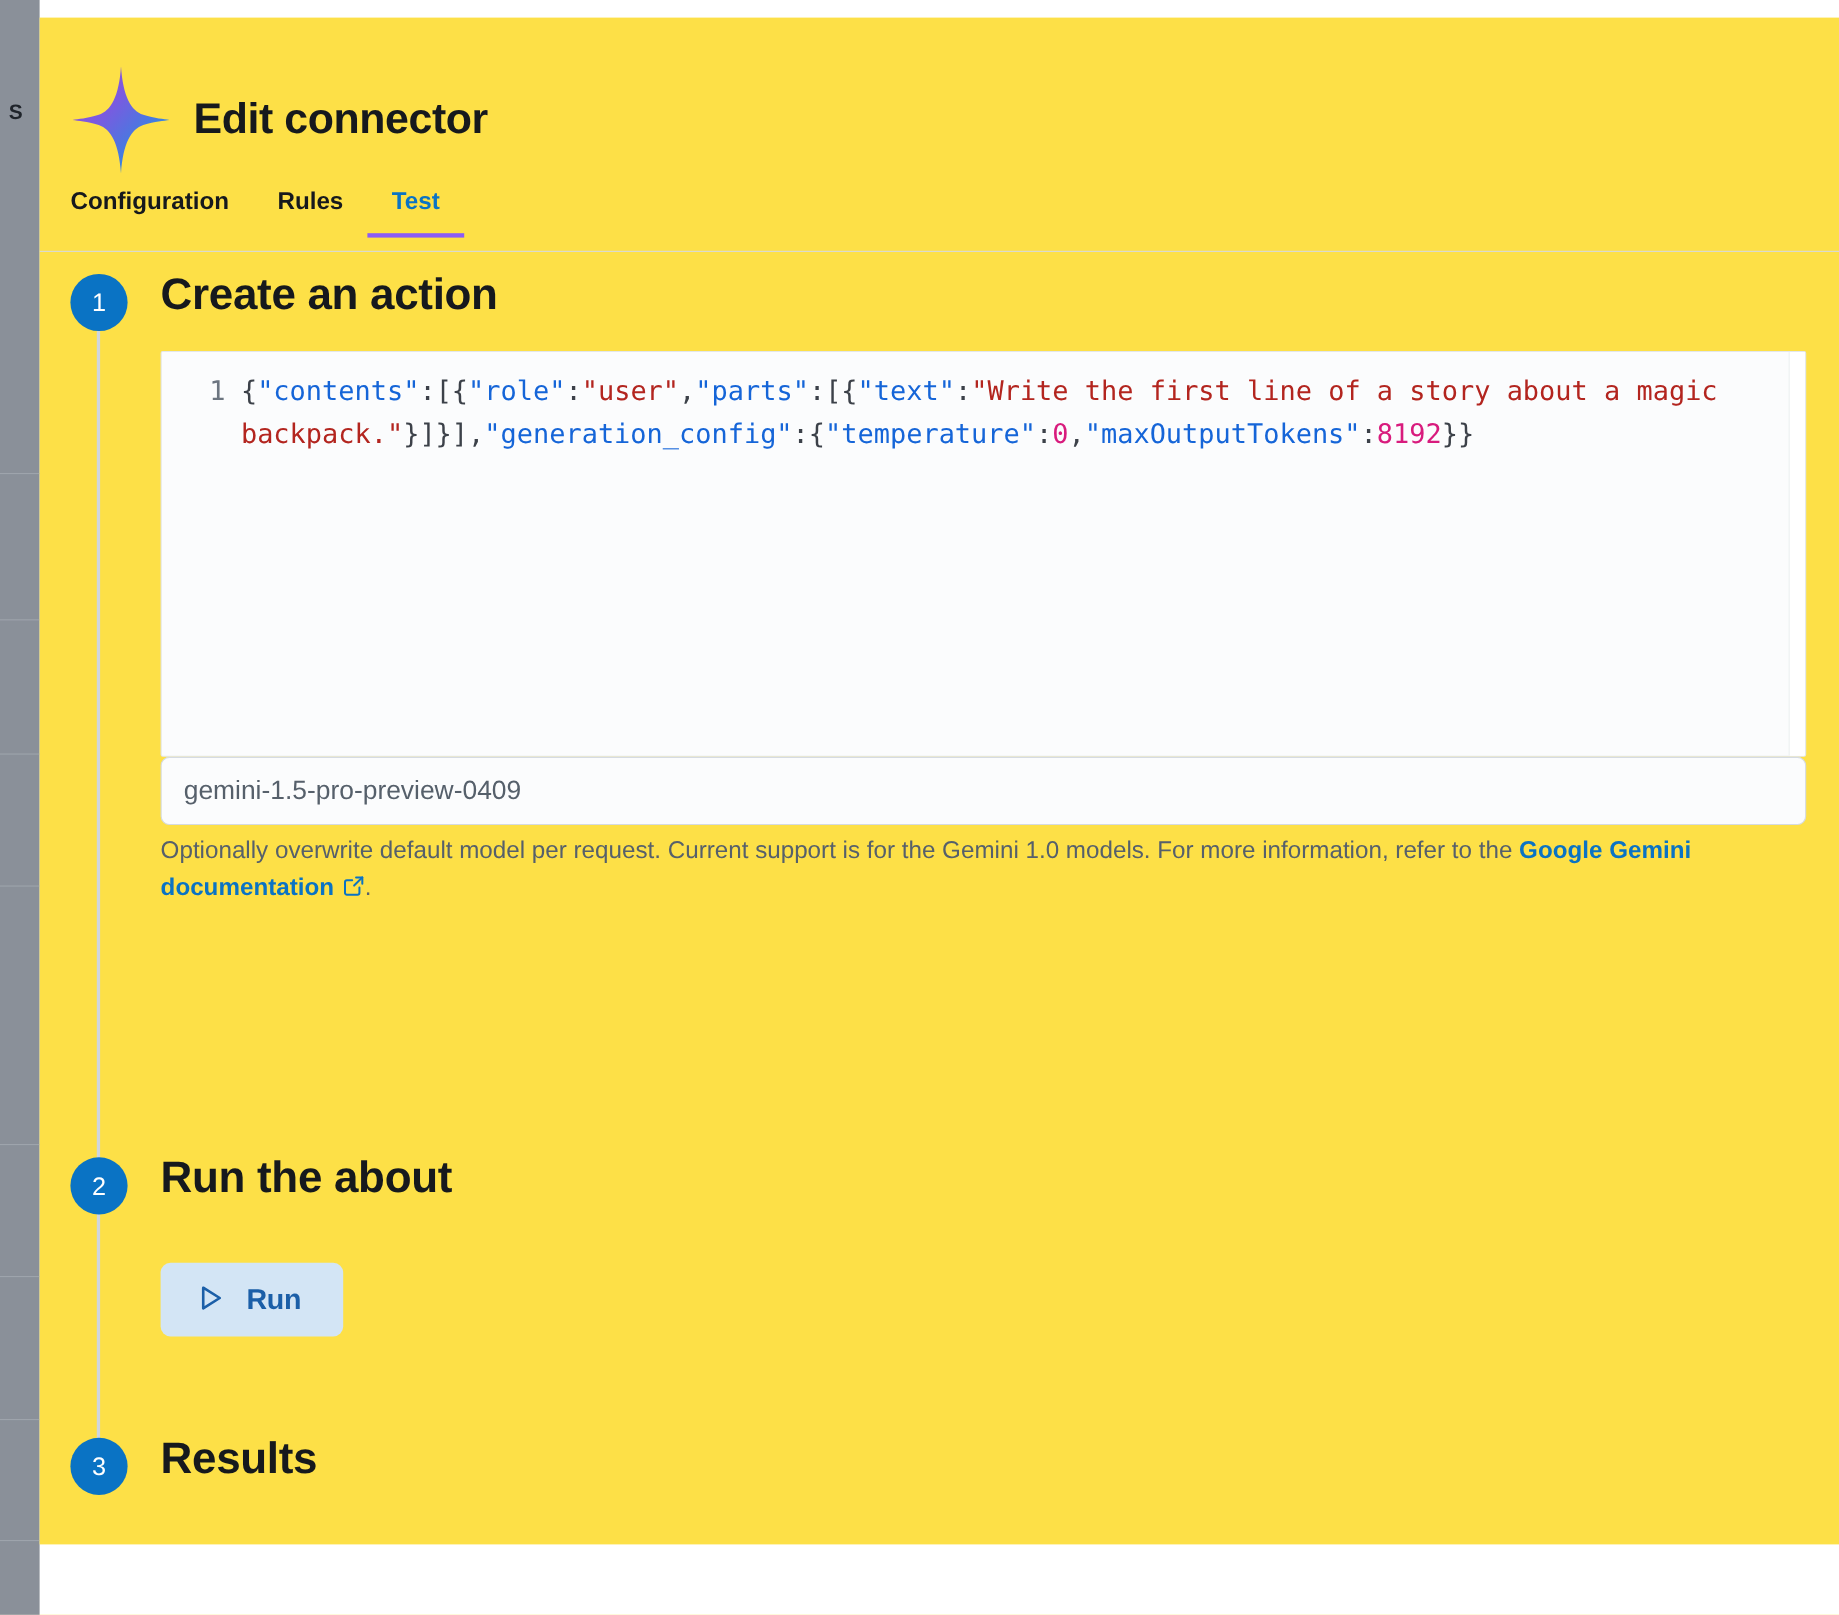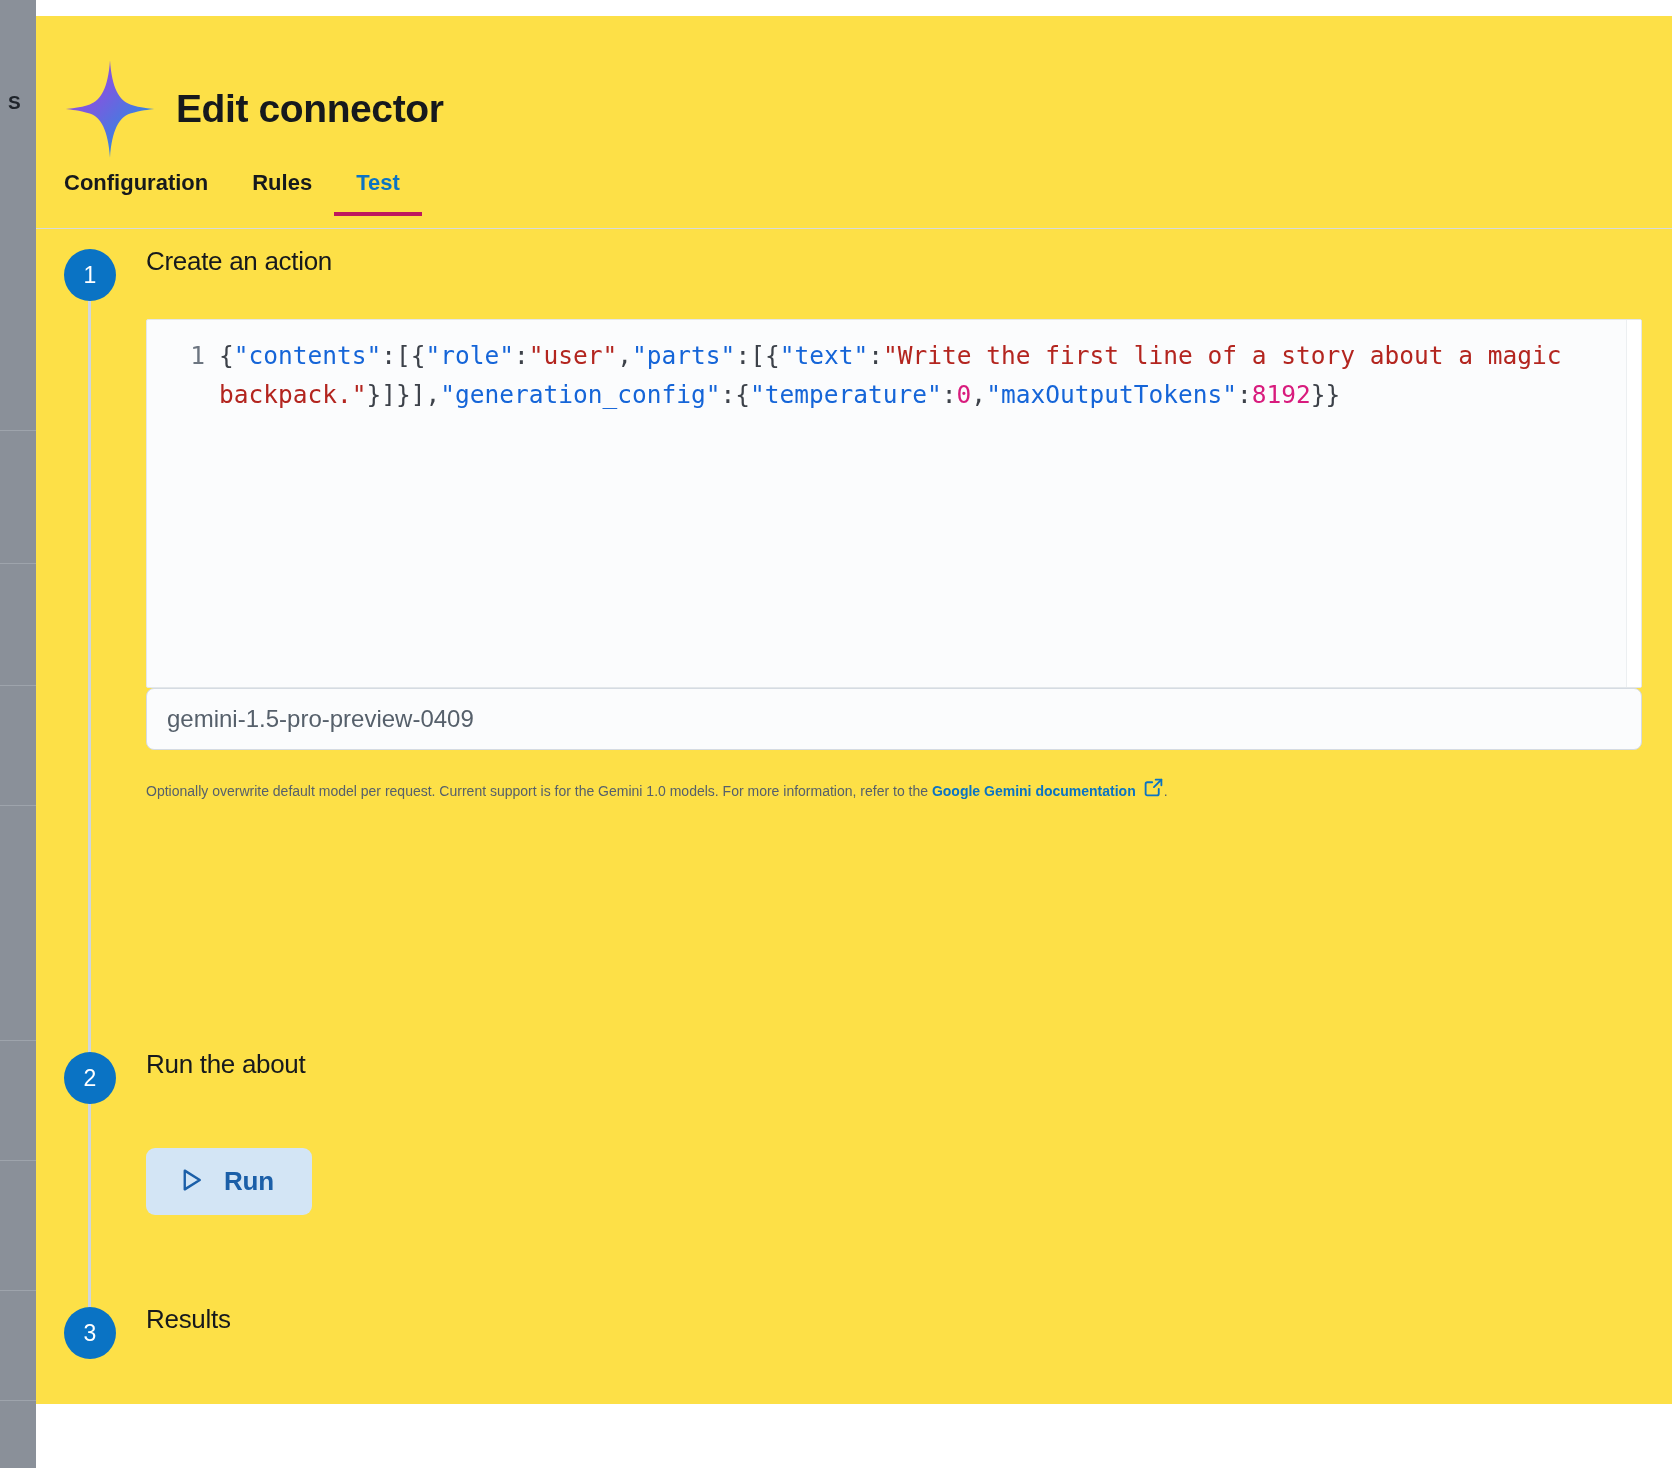--- a/index.html
+++ b/index.html
@@ -98,21 +98,21 @@
     border-bottom: 4px solid transparent;
     background: none;
     border-left: none;
     border-right: none;
     border-top: none;
     font-family: "Liberation Sans", sans-serif;
   }
   .tab:first-child { padding-left: 0; }
   .tab.active {
     color: #0a73c4;
-    border-bottom: 4px solid #be185d;
+    border-bottom: 4px solid #8b5cf6;
   }
   .tabs-rule {
     position: absolute;
     left: 0;
     top: 212px;
     width: 1636px;
     height: 1px;
     background: #d6dade;
   }
 
@@ -149,22 +149,22 @@
     position: absolute;
     left: 52px;
     width: 3px;
     background: #cfd6de;
     z-index: 1;
   }
   .step-title {
     position: absolute;
     left: 110px;
     top: -3px;
-    font-size: 26px;
-    font-weight: 400;
+    font-size: 40px;
+    font-weight: 700;
     color: #16191d;
     letter-spacing: -0.3px;
     white-space: nowrap;
   }
   .step-body {
     position: absolute;
     left: 110px;
     top: 70px;
     width: 1500px;
   }
@@ -234,23 +234,23 @@
     background: #fbfcfd;
     border: 1px solid #d5dbe2;
     border-radius: 8px;
     padding: 0 20px;
     font-family: "Liberation Sans", sans-serif;
     font-size: 24px;
     color: #56606b;
     outline: none;
   }
   .helper-text {
-    margin-top: 24px;
+    margin-top: 6px;
     width: 1420px;
-    font-size: 14px;
+    font-size: 22px;
     line-height: 34px;
     color: #56606b;
   }
   .doc-link {
     color: #0a73c4;
     font-weight: 700;
     text-decoration: none;
     cursor: pointer;
   }
   .ext-icon {

